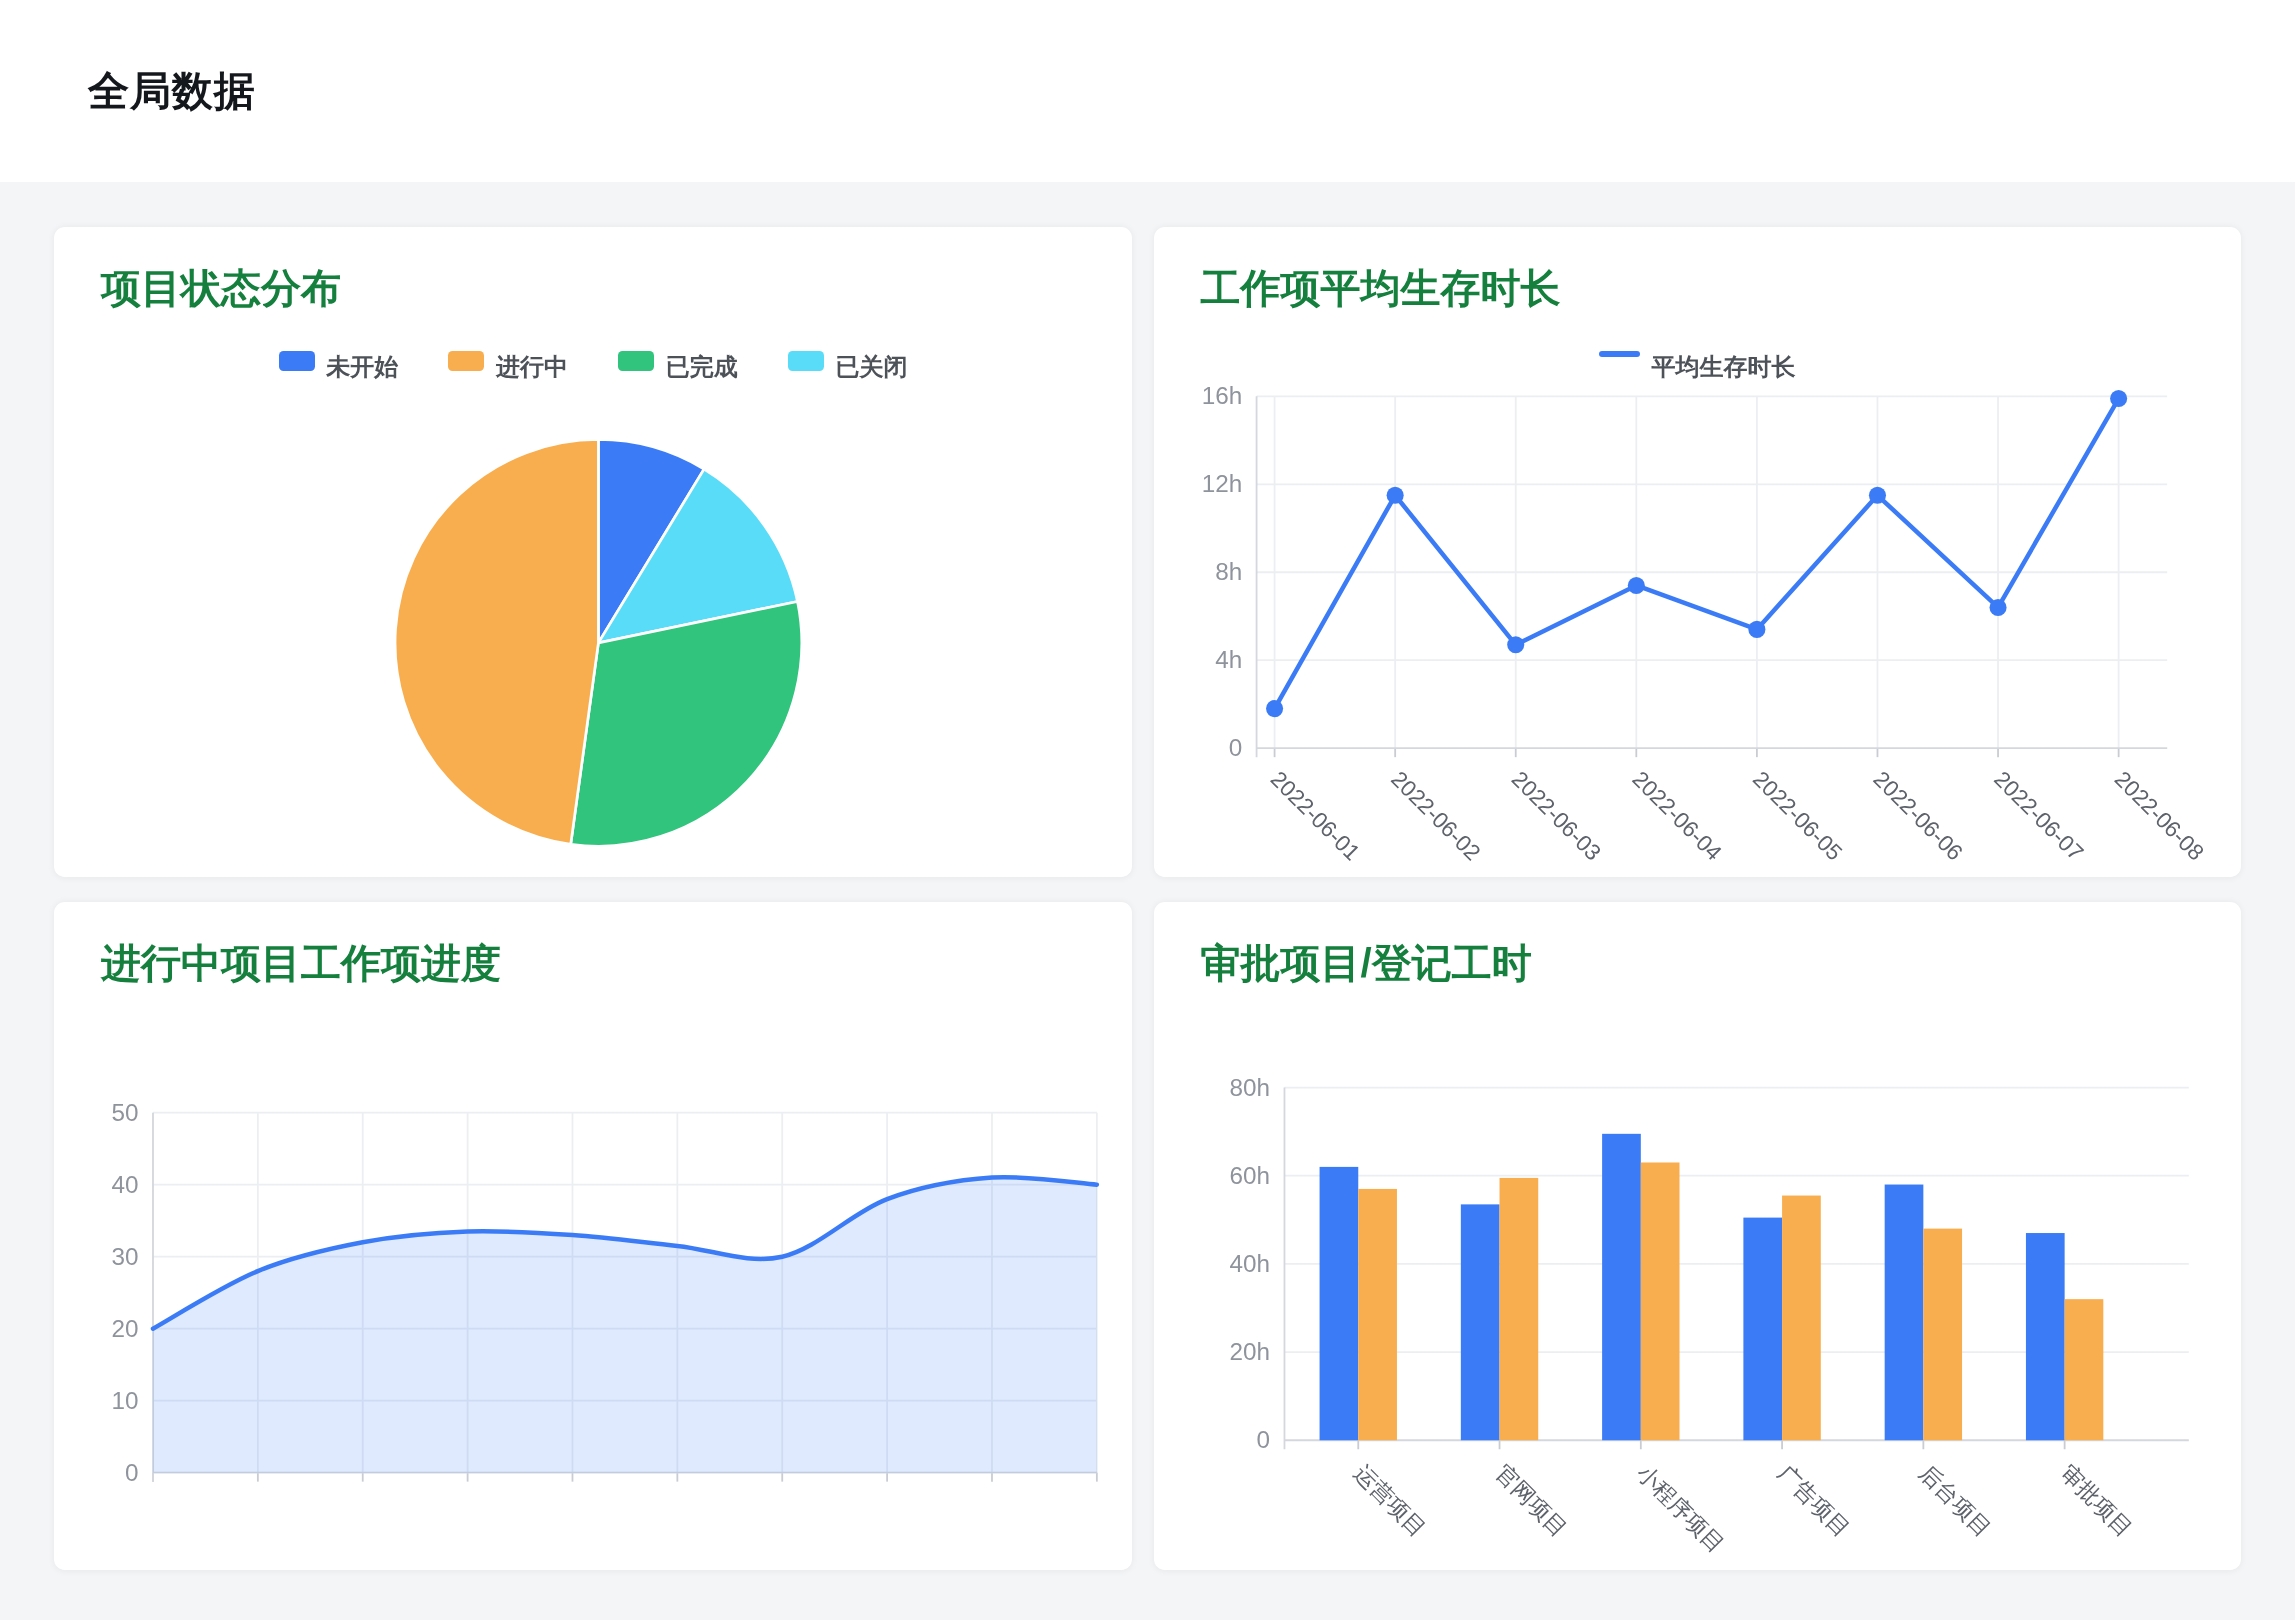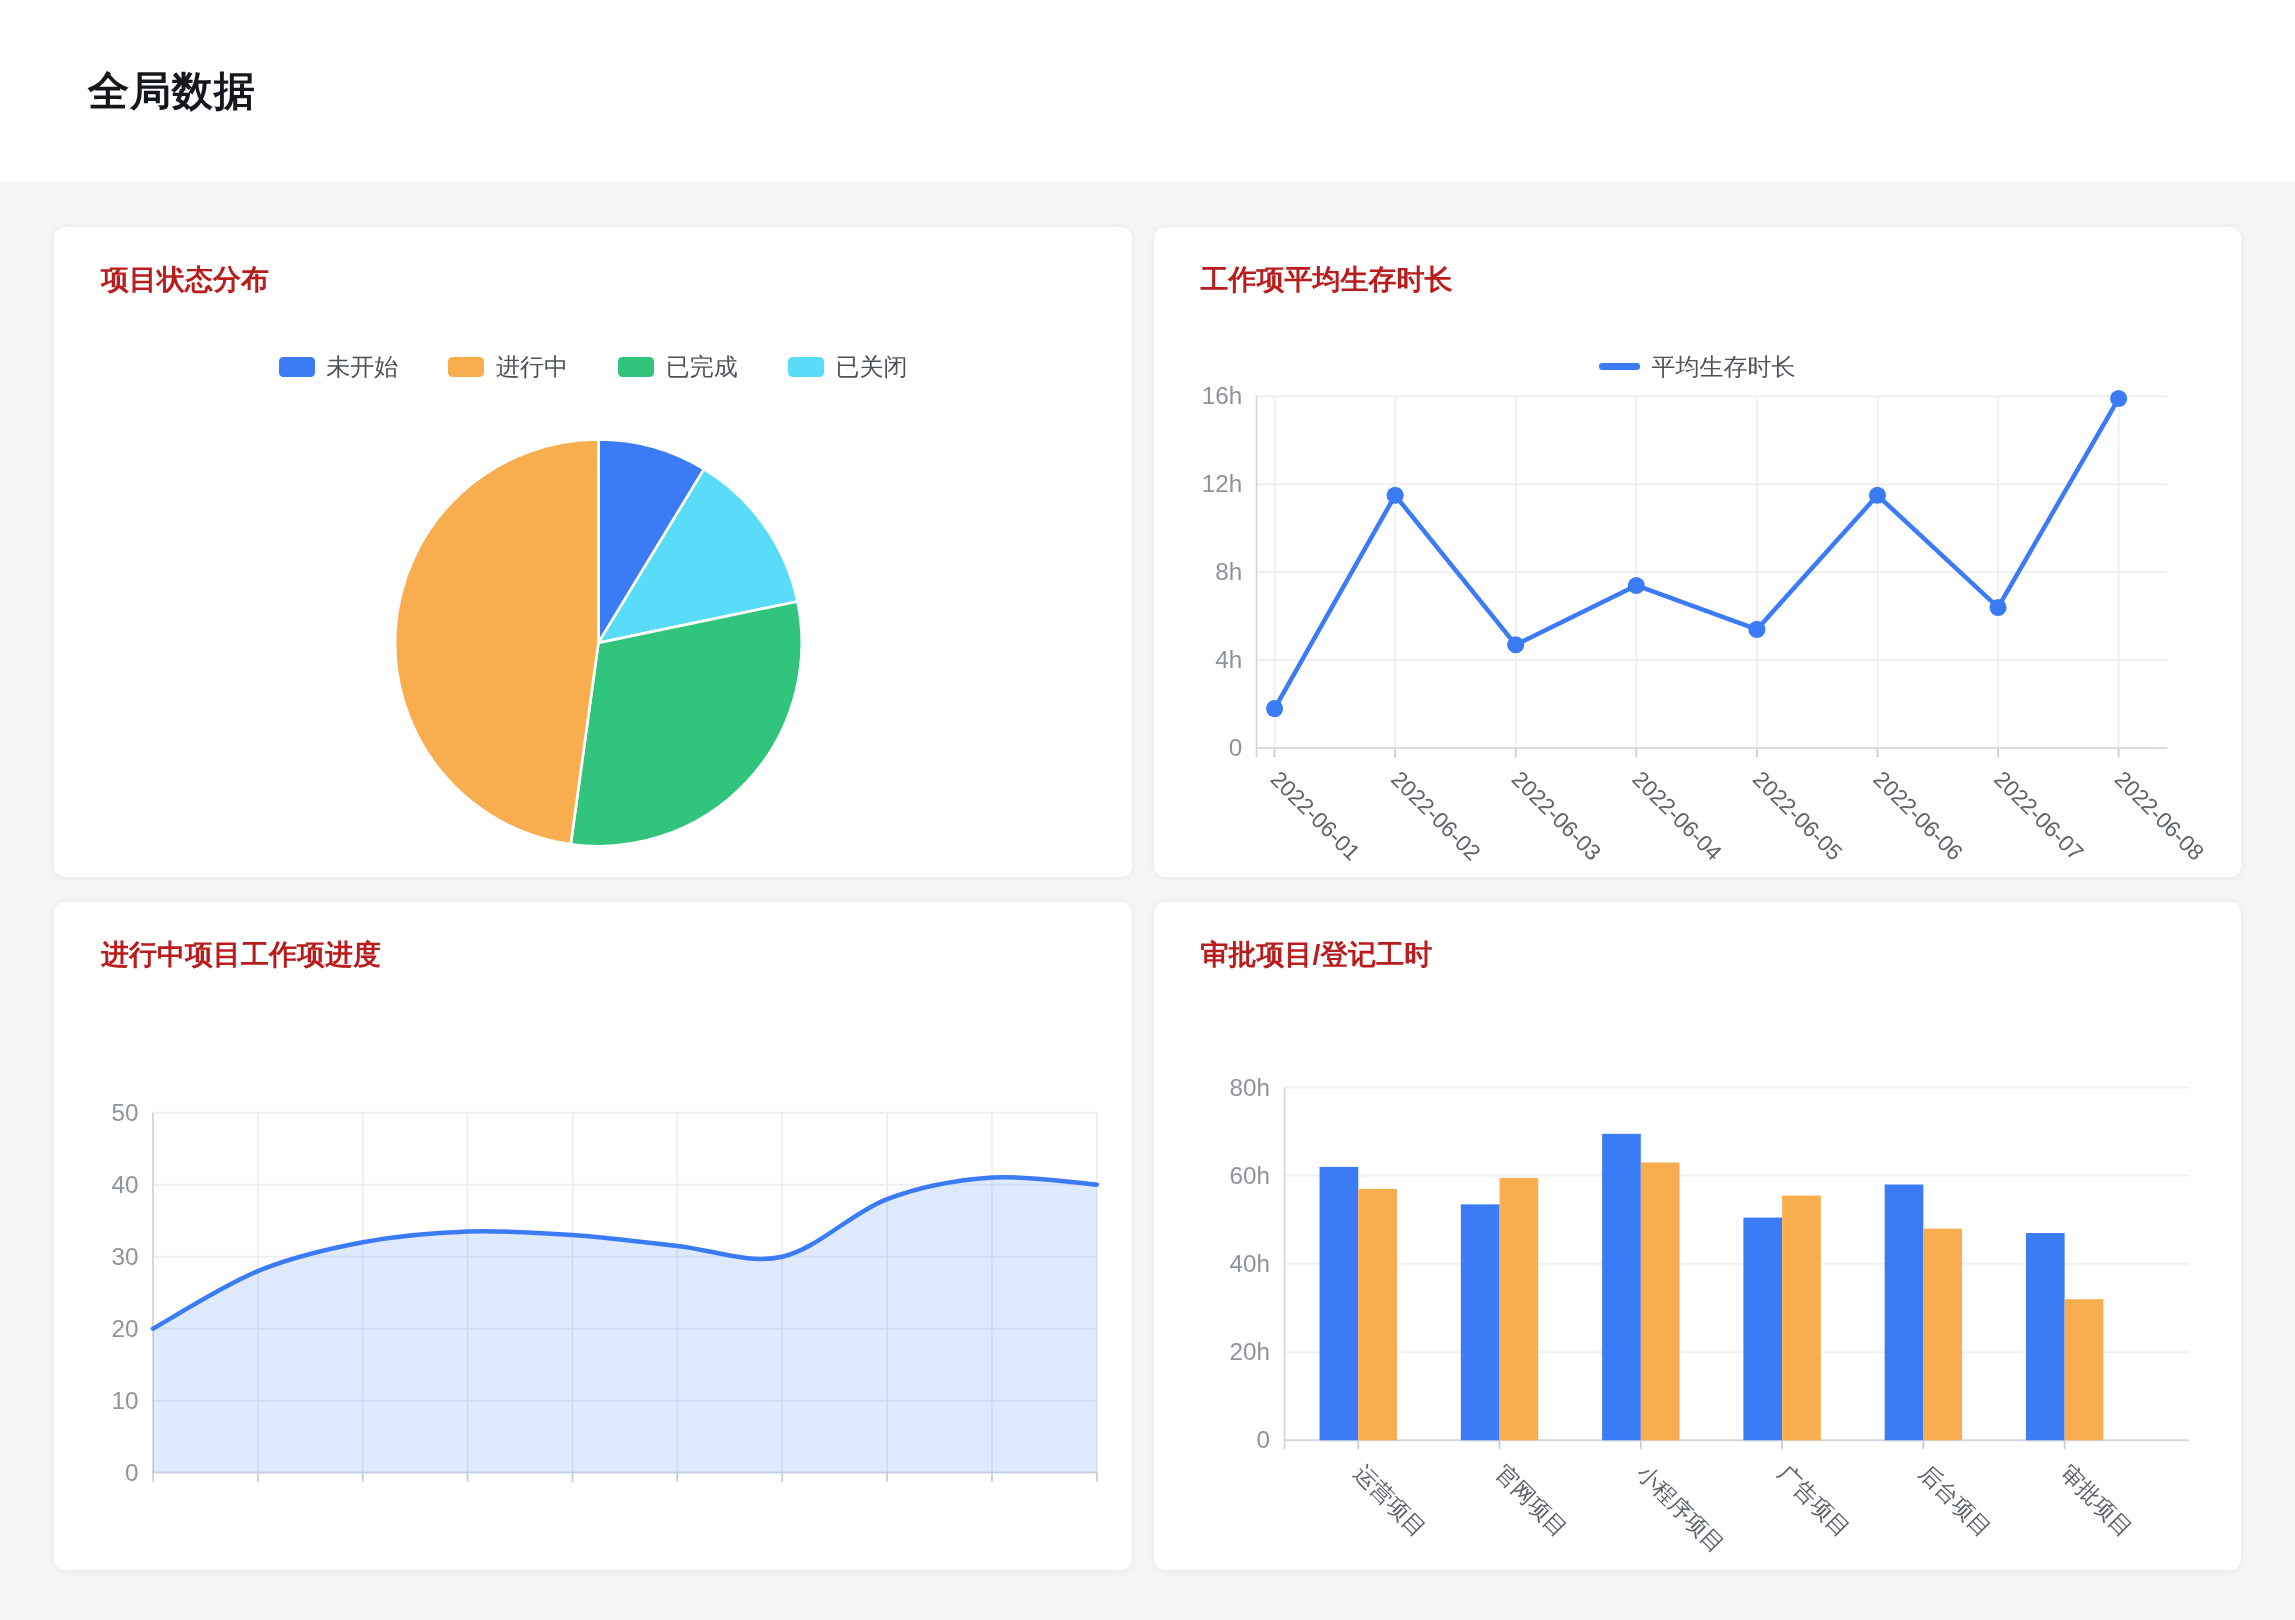--- a/index.html
+++ b/index.html
@@ -23,28 +23,28 @@
     column-gap:21.6px; row-gap:25px;
     padding:45px 54px 0 54px;
   }
   .card {
     position:relative; background:#FFFFFF; border-radius:10.8px;
     box-shadow:0 0.9px 7.2px rgba(31,35,41,0.06);
     overflow:hidden;
   }
   .card-title {
     position:absolute; left:47px; top:34px;
-    font-size:28px; font-weight:700; color:#b91c1c;text-align:center;
+    font-size:40px; font-weight:700; color:#15803d;text-align:center;
   }
   .legend {
     position:absolute; top:124px; left:0; right:0; height:31px;
     display:flex; justify-content:center; align-items:center; gap:50px;
     z-index:2;
   }
-  .legend-item { display:flex; align-items:center; gap:11.7px; cursor:pointer; }
+  .legend-item { display:flex; align-items:flex-start; gap:11.7px; cursor:pointer;font-weight:bold; }
   .legend-swatch-rect { width:36px; height:20px; border-radius:4.5px; }
   .legend-swatch-line { width:41px; height:6.3px; border-radius:3.2px; }
   .legend-label { font-size:24px; color:#4D5259; }
   svg.chart-canvas { position:absolute; inset:0; width:100%; height:100%; }
 </style>
 </head>
 <body>
 
 <header class="page-header">
   <h1>全局数据</h1>

